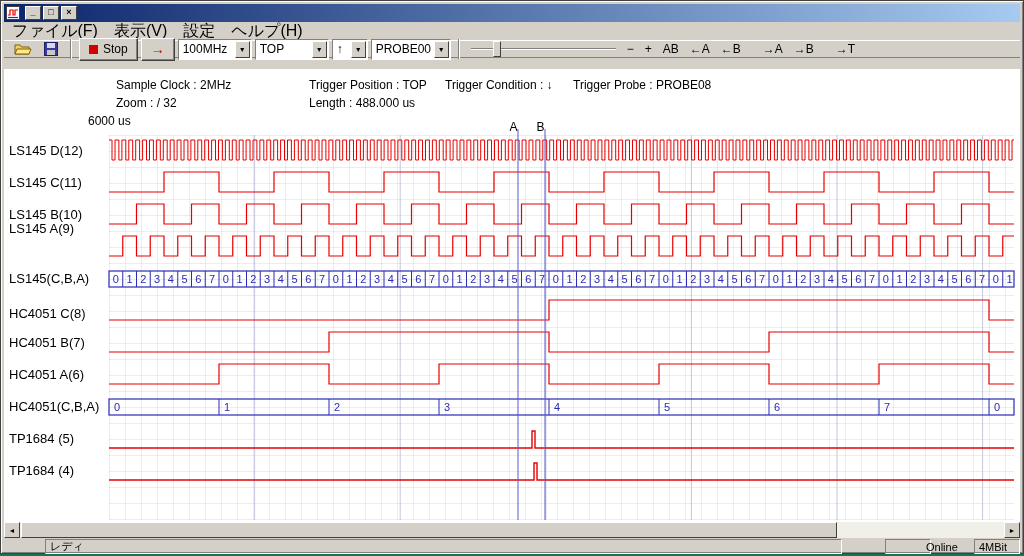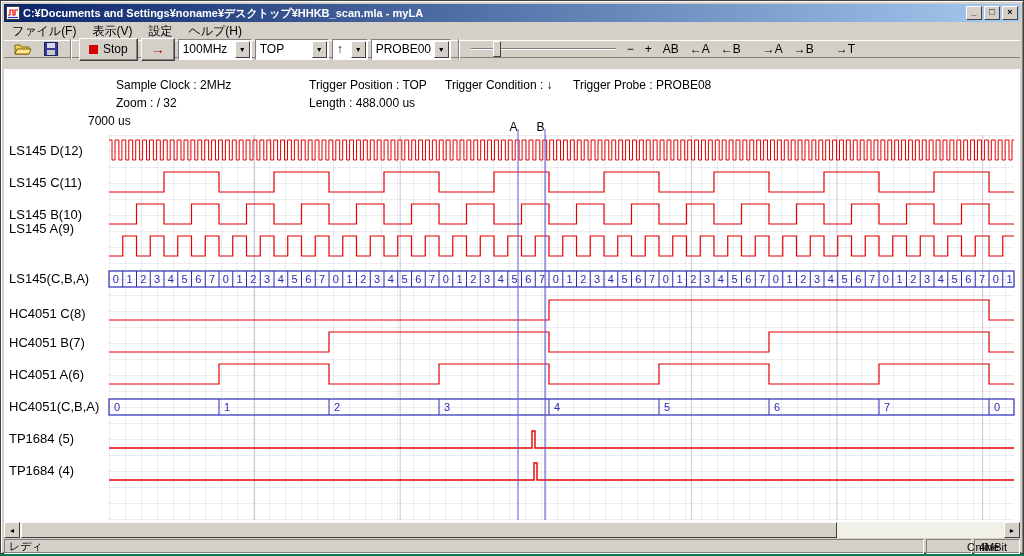--- a/index.html
+++ b/index.html
@@ -16,21 +16,21 @@
               display:flex; align-items:center; padding:0 2px; }
   .titlebar .icon { width:14px; height:14px; margin-right:3px; flex:0 0 auto; }
   .title-text { color:#fff; font-weight:bold; font-size:11px; white-space:nowrap; overflow:hidden; flex:1; }
   .winbtn { width:16px; height:14px; margin-left:2px; background:#d4d0c8;
             border:1px solid; border-color:#ffffff #404040 #404040 #ffffff;
             font-size:9px; line-height:11px; text-align:center; font-weight:bold; color:#000; }
 
   
   .menubar { position:absolute; left:3px; top:21px; right:3px; height:18px;
              display:flex; align-items:center; }
-  .menu-item { padding:2px 8px; font-size:12px; white-space:nowrap; }
+  .menu-item { padding:2px 8px; font-size:16px; white-space:nowrap; }
 
   
   .toolbar { position:absolute; left:3px; top:39px; right:3px; height:18px;
              display:flex; align-items:center; padding-left:6px; gap:3px;
              border-top:1px solid #ffffff; border-bottom:1px solid #808080; }
   .tbtn { width:25px; height:23px; background:transparent; border:1px solid transparent;
           display:flex; align-items:center; justify-content:center; }
   .sep { width:2px; height:20px; margin:0 4px;
          border-left:1px solid #808080; border-right:1px solid #ffffff; }
   .btn { height:23px; background:#d4d0c8; border:1px solid;
@@ -71,36 +71,35 @@
             border:1px solid; border-color:#ffffff #404040 #404040 #ffffff;
             font-size:7px; display:flex; align-items:center; justify-content:center; }
   .sb-left { left:0; } .sb-right { right:0; }
   .sb-thumb { position:absolute; left:17px; top:0; width:816px; height:16px; background:#d4d0c8;
               border:1px solid; border-color:#ffffff #404040 #404040 #ffffff; }
 
   
   .statusbar { position:absolute; left:3px; right:3px; top:538px; height:15px;
                display:flex; gap:2px; font-size:11px; }
   .status-cell { border:1px solid; border-color:#808080 #ffffff #ffffff #808080;
-                 display:flex; align-items:center; padding:0 4px; white-space:nowrap; }
+                 display:flex; align-items:center; padding:0 4px; white-space:nowrap;margin-left:41px; }
   .st-ready { flex:1; }
   .st-online { width:40px;padding-left:40px; } .st-mem { width:46px; }
 </style>
 </head>
 <body>
 
 <div class="window">
 
   <div class="titlebar">
     <svg class="icon" viewBox="0 0 14 14">
       <rect x="0.5" y="0.5" width="13" height="13" fill="#ffffff" stroke="#404040"></rect>
       <polyline points="2,9 4,9 4,4 7,4 7,9 9,9 9,4 12,4" fill="none" stroke="#e60000" stroke-width="1.2"></polyline>
       <line x1="2" y1="11.5" x2="12" y2="11.5" stroke="#2b2bb4" stroke-width="1.2"></line>
     </svg>
-    <span class="title-text">C:¥Documents and Settings¥noname¥デスクトップ¥HHKB_scan.mla - myLA</span>
     <div class="winbtn">_</div>
     <div class="winbtn">□</div>
     <div class="winbtn">×</div>
   </div>
 
   <div class="menubar">
     <span class="menu-item">ファイル(F)</span>
     <span class="menu-item">表示(V)</span>
     <span class="menu-item">設定</span>
     <span class="menu-item">ヘルプ(H)</span>
@@ -163,21 +162,21 @@
 
   <div class="content"></div>
   <div class="grid-bg"></div>
 
   <span class="hdr-text" style="left:115px; top:77px;">Sample Clock : 2MHz</span>
   <span class="hdr-text" style="left:308px; top:77px;">Trigger Position : TOP</span>
   <span class="hdr-text" style="left:444px; top:77px;">Trigger Condition : ↓</span>
   <span class="hdr-text" style="left:572px; top:77px;">Trigger Probe : PROBE08</span>
   <span class="hdr-text" style="left:115px; top:95px;">Zoom : /  32</span>
   <span class="hdr-text" style="left:308px; top:95px;">Length : 488.000 us</span>
-  <span class="hdr-text" style="left:87px;  top:113px;">7000 us</span>
+  <span class="hdr-text" style="left:87px;  top:113px;">6000 us</span>
 
   <span class="cursor-label" style="left: 508px;">A</span>
   <span class="cursor-label" style="left: 535px;">B</span>
 
   <div id="channel-labels">
       <div class="ch-label" style="top: 142px;">LS145 D(12)</div>
       <div class="ch-label" style="top: 174px;">LS145 C(11)</div>
       <div class="ch-label" style="top: 206px;">LS145 B(10)</div>
       <div class="ch-label" style="top: 220px;">LS145 A(9)</div>
       <div class="ch-label" style="top: 270px;">LS145(C,B,A)</div>

